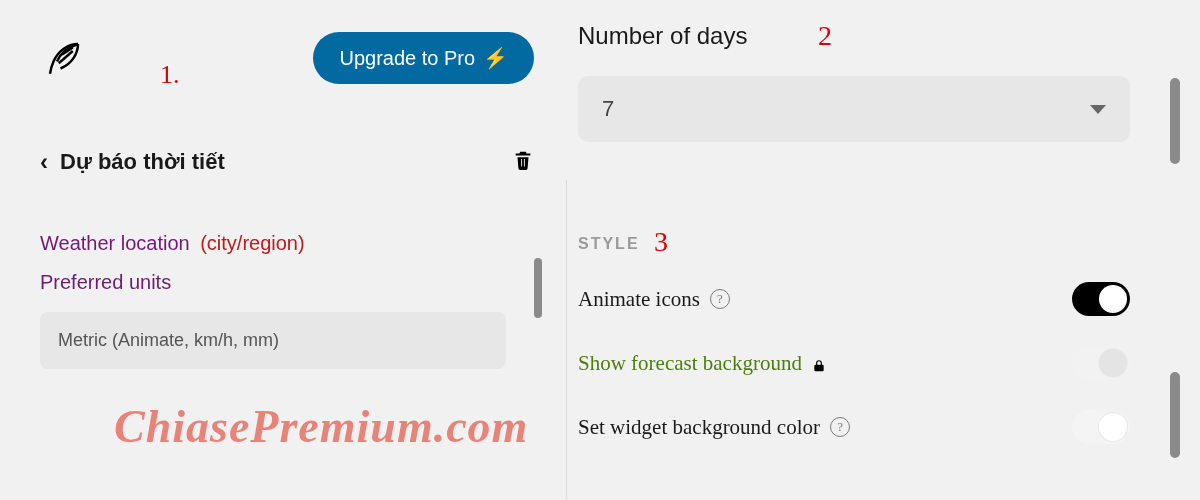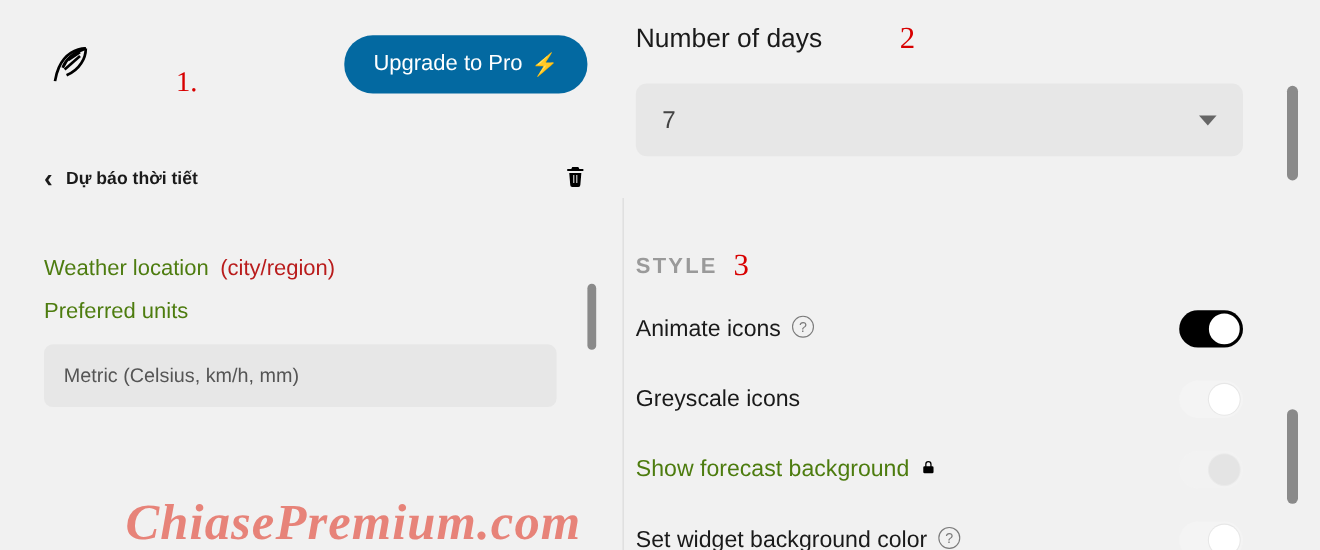--- a/index.html
+++ b/index.html
@@ -26,28 +26,28 @@
     padding: 14px 26px;
     font-size: 20px; font-weight: 500;
     display: inline-flex; align-items: center; gap: 8px;
     cursor: pointer;
   }
   .bolt { color: #f7c948; font-size: 20px; }
 
   
   .title-row { display: flex; align-items: center; margin-top: 58px; }
   .back-ch { font-size: 24px; font-weight: 600; cursor: pointer; padding-right: 12px; }
-  .page-title { font-size: 16px; font-weight: 700; }
+  .page-title { font-size: 22px; font-weight: 700; }
   .trash { margin-left: auto; cursor: pointer; }
   .trash svg { width: 22px; height: 24px; fill: #000; }
 
   
   .field-group { margin-top: 56px; position: relative; }
   .field-group.second { margin-top: 16px; }
-  .field-label { font-size: 20px; color: #4d7c0f; }
+  .field-label { font-size: 20px; color: #701a75; }
   .field-hint { color: #b91c1c; margin-left: 6px; font-size: 20px; }
   .text-input, .select-box {
     width: 466px; margin-top: 18px;
     background: #e7e7e7; border: none; border-radius: 8px;
     padding: 18px 18px; font-size: 18px; color: #555;
     display: flex; align-items: center; justify-content: space-between;
   }
   .select-box { cursor: pointer; }
   .select-caret { font-size: 14px; color: #555; }
 
@@ -75,26 +75,26 @@
     position: absolute; right: 20px; top: 372px;
     width: 10px; height: 86px; background: #8a8a8a; border-radius: 5px;
   }
 
   .divider-v {
     position: absolute; left: 566px; top: 180px; bottom: 0;
     width: 1px; background: #d9d9d9;
   }
 
   .style-section { margin-top: 84px; }
-  .style-heading { font-size: 20px; letter-spacing: 2px; color: #9a9a9a; font-weight: 600; display:inline-block; }
+  .style-heading { font-size: 16px; letter-spacing: 2px; color: #9a9a9a; font-weight: 600; display:inline-block; }
   .annot-3 { color: #d80000; font-size: 28px; font-family: Georgia, serif; margin-left: 10px; vertical-align: -2px; }
 
   .toggle-row { display:flex; align-items:center; justify-content:space-between; width: 552px; margin-top: 30px; }
   .toggle-row.first { margin-top: 24px; }
-  .toggle-label { font-size: 21px; color: #1a1a1a; display:flex; align-items:flex-start; gap:10px; }
+  .toggle-label { font-size: 21px; color: #1a1a1a; display:flex; align-items:center; gap:10px;font-family:Liberation Serif, serif; }
   .help-circ {
     width: 20px; height: 20px; border: 1.5px solid #7a7a7a; border-radius: 50%;
     font-size: 13px; color:#7a7a7a; display:inline-flex; align-items:center; justify-content:center;
   }
   .lock { width:14px; height:16px; display:inline-block; }
   .lock svg { width:14px; height:16px; fill:#000; }
 
   .toggle { width: 58px; height: 34px; border-radius: 18px; position: relative; cursor: pointer; }
   .toggle .knob { width: 28px; height: 28px; border-radius: 50%; position: absolute; top: 3px; }
   .toggle.on { background: #000; }
@@ -106,21 +106,20 @@
   .dim-text { color: #4d7c0f; }
 
   
   .watermark {
     position: absolute; left: 114px; top: 400px;
     font-family: Georgia, "Times New Roman", serif;
     font-style: italic; font-weight: 700;
     font-size: 46px; color: #e45f52; opacity: 0.75;
     letter-spacing: 1px; white-space: nowrap;
     pointer-events: none;
-    margin-top: 48px;
   }
 </style>
 </head>
 <body>
 
 <div class="columns">
 
   <div class="left-col">
     <div class="left-header">
       <span class="feather-wrap">
@@ -150,21 +149,21 @@
     </div>
 
     <div class="field-group">
       <span class="field-label">Weather location</span>
       <span class="field-hint">(city/region)</span>
     </div>
 
     <div class="field-group second">
       <span class="field-label">Preferred units</span>
       <div class="select-box">
-        <span>Metric (Celsius, km/h, mm)</span>
+        <span>Metric (Animate, km/h, mm)</span>
         <span class="select-caret"></span>
       </div>
     </div>
 
     <div class="left-scroll-thumb"></div>
   </div>
 
   <div class="right-col">
     <span class="num-days-label">Number of days</span>
     <span class="annot-2">2</span>
@@ -181,28 +180,20 @@
       <div class="toggle-row first">
         <span class="toggle-label">
           <span>Animate icons</span>
           <span class="help-circ">?</span>
         </span>
         <span class="toggle on">
             <span class="knob"></span>
           </span>
       </div>
 
-      <div class="toggle-row">
-        <span class="toggle-label">
-          <span>Greyscale icons</span>
-        </span>
-        <span class="toggle off">
-            <span class="knob"></span>
-          </span>
-      </div>
 
       <div class="toggle-row">
         <span class="toggle-label dim-text">
           <span>Show forecast background</span>
           <span class="lock">
             <svg viewBox="0 0 24 24">
                 <path d="M12 2a5 5 0 0 0-5 5v3H6a2 2 0 0 0-2 2v7a2 2 0 0 0 2 2h12a2 2 0 0 0 2-2v-7a2 2 0 0 0-2-2h-1V7a5 5 0 0 0-5-5zm-3 8V7a3 3 0 1 1 6 0v3H9z"></path>
               </svg>
           </span>
         </span>

